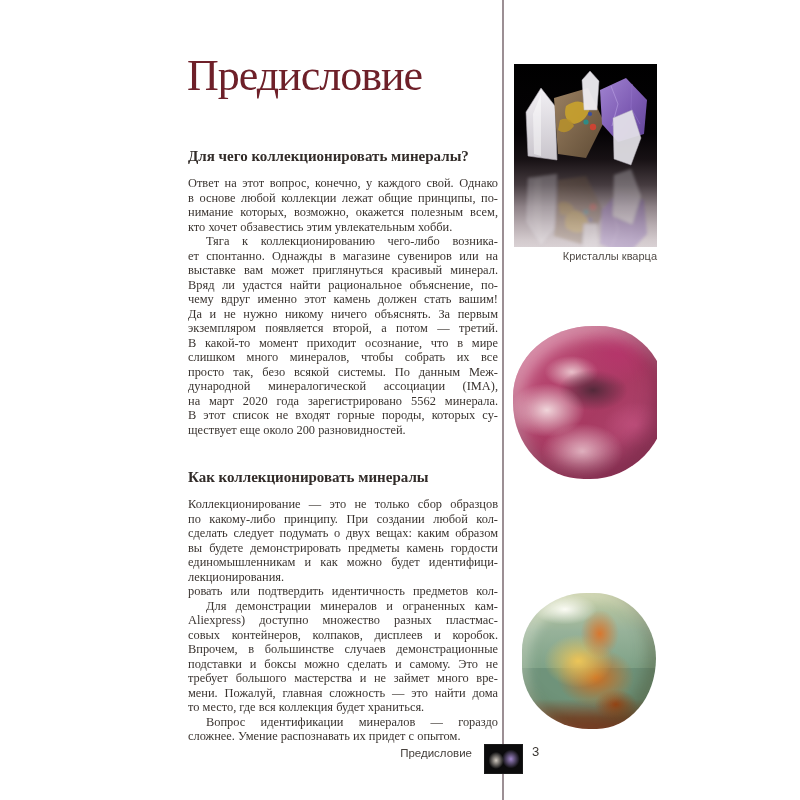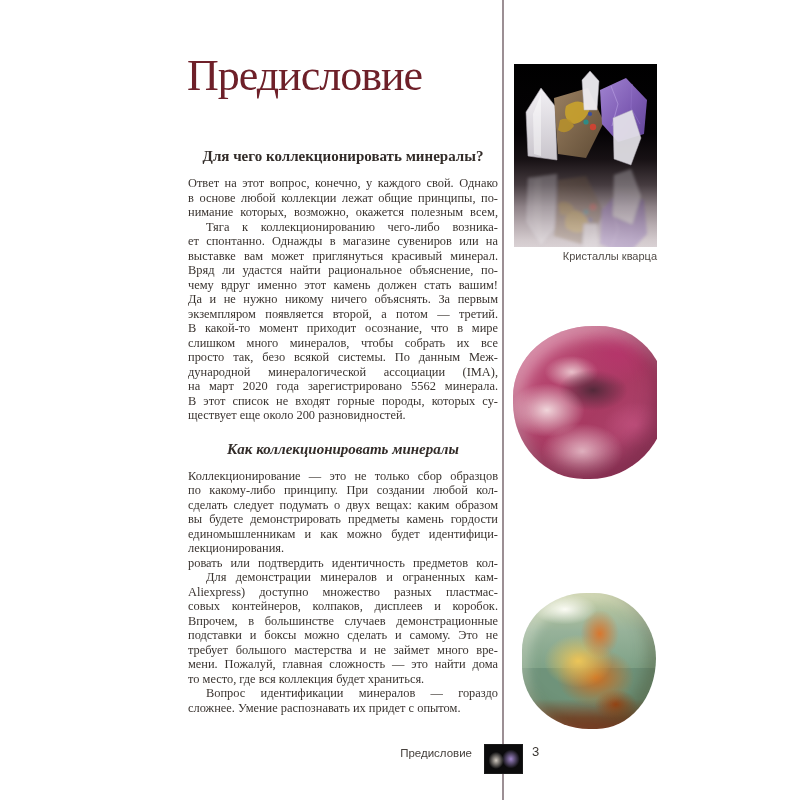--- a/index.html
+++ b/index.html
@@ -9,22 +9,22 @@
 
   
   .divider{left:502px;top:0;width:2px;height:800px;background:#9c8f94;}
 
   
   .page-title{left:187px;top:50px;width:320px;font-size:44px;line-height:52px;
               color:#6e2029;letter-spacing:-1px;font-weight:400;}
 
   
   .article{left:188px;top:148px;width:310px;color:#3a3430;}
-  .heading{font-size:15px;font-weight:700;color:#322c29;line-height:17px;margin:0 0 11px 0;text-align:center;}
-  .para + .heading{margin-top:18px;font-style:italic;}
+  .heading{font-size:15px;font-weight:700;color:#322c29;line-height:17px;margin:0 0 11px 0;}
+  .para + .heading{margin-top:32px;}
   .para{margin:0;}
   .tl{font-size:12.4px;line-height:14.5px;height:14.5px;overflow:hidden;
       text-align:justify;text-align-last:justify;}
   .tl-last{text-align-last:left;}
   .tl-indent{padding-left:18px;}
 
   
   .fig-quartz{left:514px;top:64px;width:143px;height:183px;
     background:linear-gradient(to bottom,#000 0%,#050305 38%,#171114 52%,#453b3f 66%,
                #8d8186 78%,#b7acb0 88%,#d2c9cc 96%,#d9d1d4 100%);}
@@ -78,20 +78,21 @@
 <div class="abs divider"></div>
 
 <div class="abs page-title">Предисловие</div>
 
 <div class="abs article">
     <div class="heading">Для чего коллекционировать минералы?</div>
     <div class="para">
       <div class="tl">Ответ на этот вопрос, конечно, у каждого свой. Однако</div>
       <div class="tl">в основе любой коллекции лежат общие принципы, по-</div>
       <div class="tl">нимание которых, возможно, окажется полезным всем,</div>
+      <div class="tl tl-last">кто хочет обзавестись этим увлекательным хобби.</div>
     </div>
     <div class="para">
       <div class="tl tl-indent">Тяга к коллекционированию чего-либо возника-</div>
       <div class="tl">ет спонтанно. Однажды в магазине сувениров или на</div>
       <div class="tl">выставке вам может приглянуться красивый минерал.</div>
       <div class="tl">Вряд ли удастся найти рациональное объяснение, по-</div>
       <div class="tl">чему вдруг именно этот камень должен стать вашим!</div>
       <div class="tl">Да и не нужно никому ничего объяснять. За первым</div>
       <div class="tl">экземпляром появляется второй, а потом — третий.</div>
       <div class="tl">В какой-то момент приходит осознание, что в мире</div>

